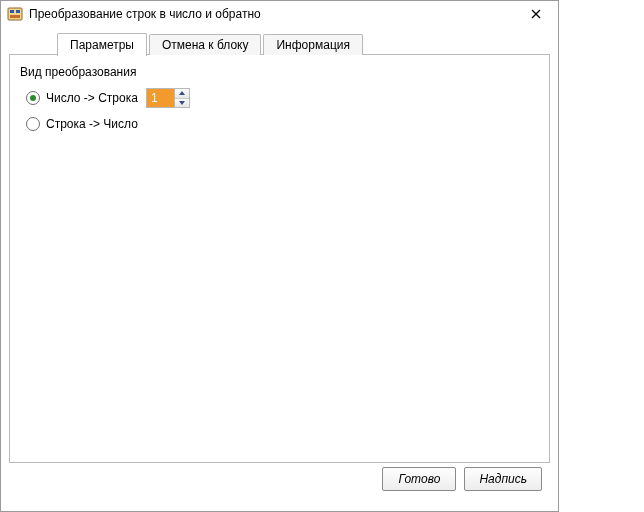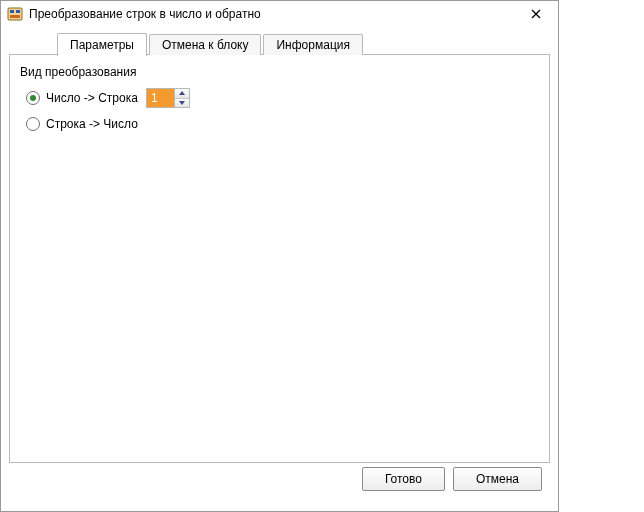--- a/index.html
+++ b/index.html
@@ -197,23 +197,24 @@
     gap: 8px;
     padding: 0 8px 8px 0;
     box-sizing: border-box;
   }
   .btn {
     min-width: 74px;
     height: 24px;
     border: 1px solid #8a8a8a;
     background: linear-gradient(#fefefe, #ededed);
     font-size: 12px;
-    padding: 0 22px;
+    padding: 0 14px;
     cursor: default;
     border-radius: 2px;
+    font-style: italic;
   }
 </style>
 </head>
 <body>
 
 <div class="window">
 
   <div class="titlebar">
     <span class="app-icon">
       <svg width="16" height="16" viewBox="0 0 16 16">
@@ -275,18 +276,18 @@
         </label>
       </div>
 
     </div>
 
     <div class="footer">
       <button class="btn">
         <span>Готово</span>
       </button>
       <button class="btn">
-        <span>Отмена</span>
+        <span>Надпись</span>
       </button>
     </div>
 
   </div>
 </div>
 
 </body></html>

